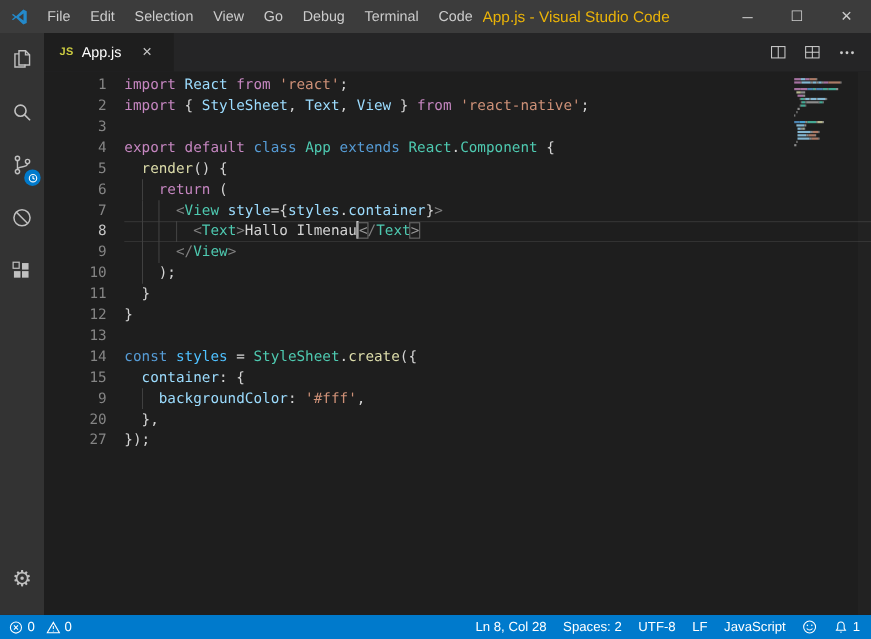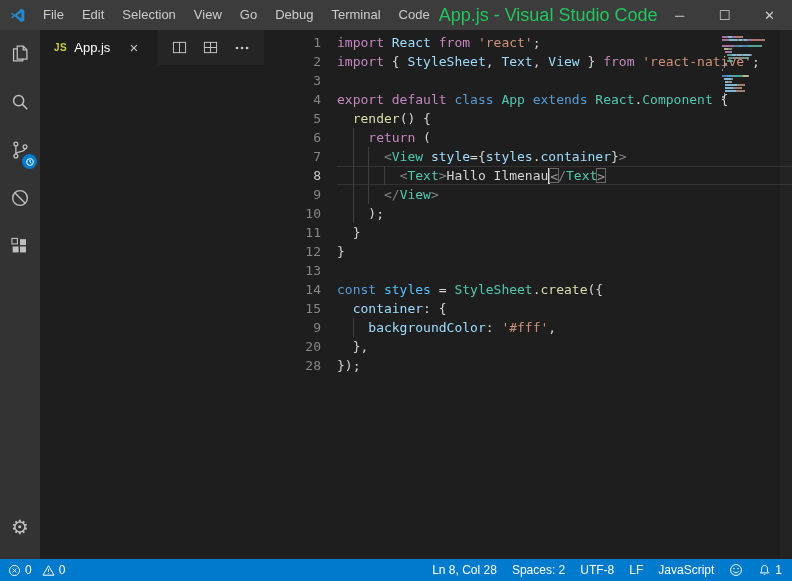--- a/index.html
+++ b/index.html
@@ -4,36 +4,36 @@
 <style>
   *{margin:0;padding:0;box-sizing:border-box}
   html,body{width:792px;height:581px;overflow:hidden}
   body{background:#1e1e1e;font-family:"Liberation Sans","DejaVu Sans",sans-serif;color:#ccc;position:relative;cursor:default}
 
   
   .titlebar{height:30px;background:#3c3c3c;display:flex;align-items:center;font-size:13px;color:#cccccc}
   .tb-logo{width:34px;display:flex;align-items:center;justify-content:center}
   .menus{display:flex;height:100%}
   .menu-item{padding:0 9px;line-height:30px;white-space:nowrap}
-  .window-title{flex:1;text-align:center;font-size:18px;color:#22c55e;white-space:nowrap;overflow:hidden}
+  .window-title{flex:1;text-align:left;font-size:14px;color:#eab308;white-space:nowrap;overflow:hidden}
   .win-controls{display:flex;height:100%}
   .win-btn{width:45px;height:100%;display:flex;align-items:center;justify-content:center;font-size:13px;color:#cccccc}
 
   
   .main{display:flex;height:529px}
   .activitybar{width:40px;background:#333333;display:flex;flex-direction:column;align-items:center}
   #activity-items{display:flex;flex-direction:column}
   .ab-item{width:40px;height:48px;display:flex;align-items:center;justify-content:center;position:relative}
   .ab-icon{display:flex}
   .ab-badge{position:absolute;right:3px;bottom:5px;width:15px;height:15px;border-radius:50%;background:#007acc;display:flex;align-items:center;justify-content:center}
   .ab-gear{margin-top:auto;margin-bottom:8px}
   .gear-glyph{font-size:20px;color:#c0c0c0;line-height:1}
 
   
-  .editor-wrap{flex:1;display:flex;flex-direction:row;background:#1e1e1e;min-width:0}
+  .editor-wrap{flex:1;display:flex;flex-direction:column;background:#1e1e1e;min-width:0}
   .tabbar{height:35px;background:#252526;display:flex;align-items:stretch}
   .tab{display:flex;align-items:center;gap:7px;padding:0 12px 0 14px;background:#1e1e1e;color:#ffffff;font-size:13px;min-width:118px}
   .tab-js{color:#cbcb41;font-weight:bold;font-size:10px;letter-spacing:.5px}
   .tab-label{white-space:nowrap}
   .tab-close{margin-left:12px;color:#c5c5c5;font-size:15px;line-height:1}
   .tab-actions{margin-left:auto;display:flex;align-items:center;gap:16px;padding:0 14px}
   .ta-btn{display:flex;align-items:center;justify-content:center}
 
   .editor{flex:1;position:relative;padding-top:3px;font-family:"DejaVu Sans Mono","Liberation Mono",monospace;font-size:13px;overflow:hidden}
   .line{display:flex;height:19px;line-height:19px}
@@ -252,21 +252,21 @@
           </div>
           <div class="line">
             <div class="ln">9</div>
             <div class="lc"><span class="ig">  </span><span class="ig igl">  </span><span class="tok tok-var">backgroundColor</span><span class="tok tok-plain">: </span><span class="tok tok-str">'#fff'</span><span class="tok tok-plain">,</span></div>
           </div>
           <div class="line">
             <div class="ln">20</div>
             <div class="lc"><span class="ig">  </span><span class="tok tok-plain">},</span></div>
           </div>
           <div class="line">
-            <div class="ln">28</div>
+            <div class="ln">27</div>
             <div class="lc"><span class="tok tok-plain">});</span></div>
           </div>
         </div>
       <div class="minimap" id="minimap">
           <div class="mm-line">
             <span class="mm-seg" style="width: 5.6px; background: rgb(197, 134, 192);"></span>
             <span class="mm-seg" style="width: 4.8px; background: rgb(156, 220, 254);"></span>
             <span class="mm-seg" style="width: 4px; background: rgb(197, 134, 192);"></span>
             <span class="mm-seg" style="width: 5.6px; background: rgb(206, 145, 120);"></span>
             <span class="mm-seg" style="width: 0.8px; background: rgb(166, 166, 166);"></span>

